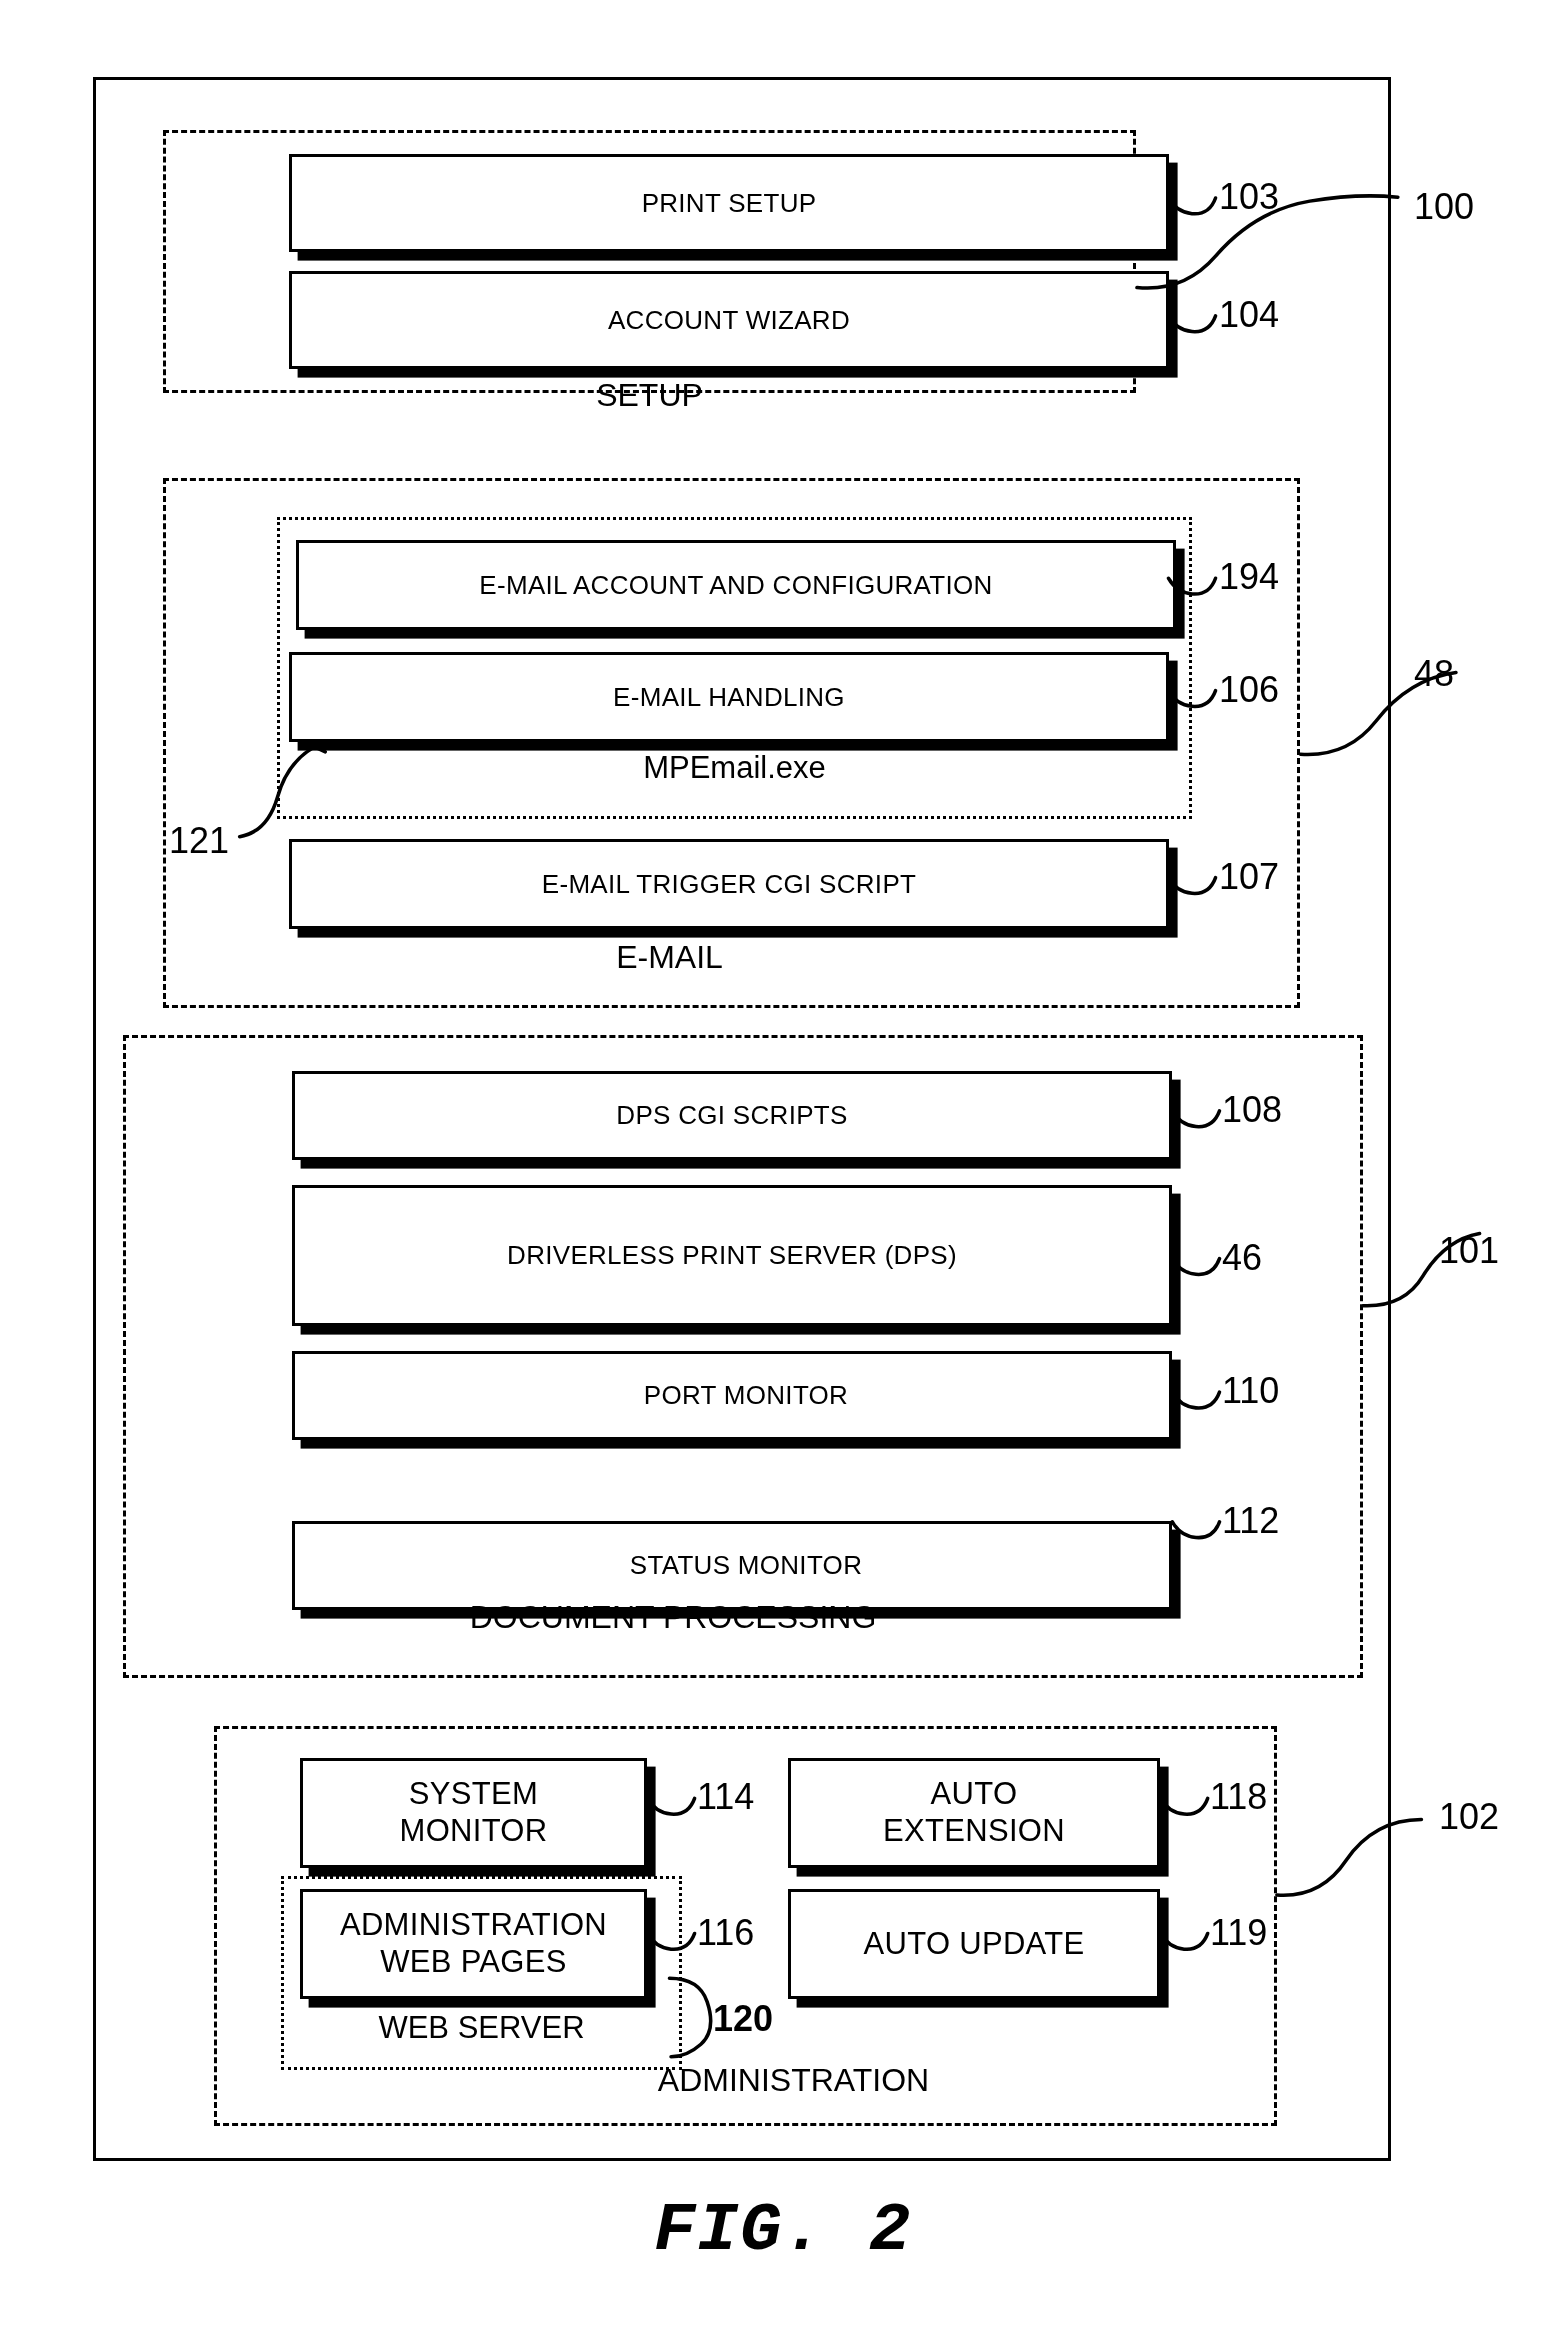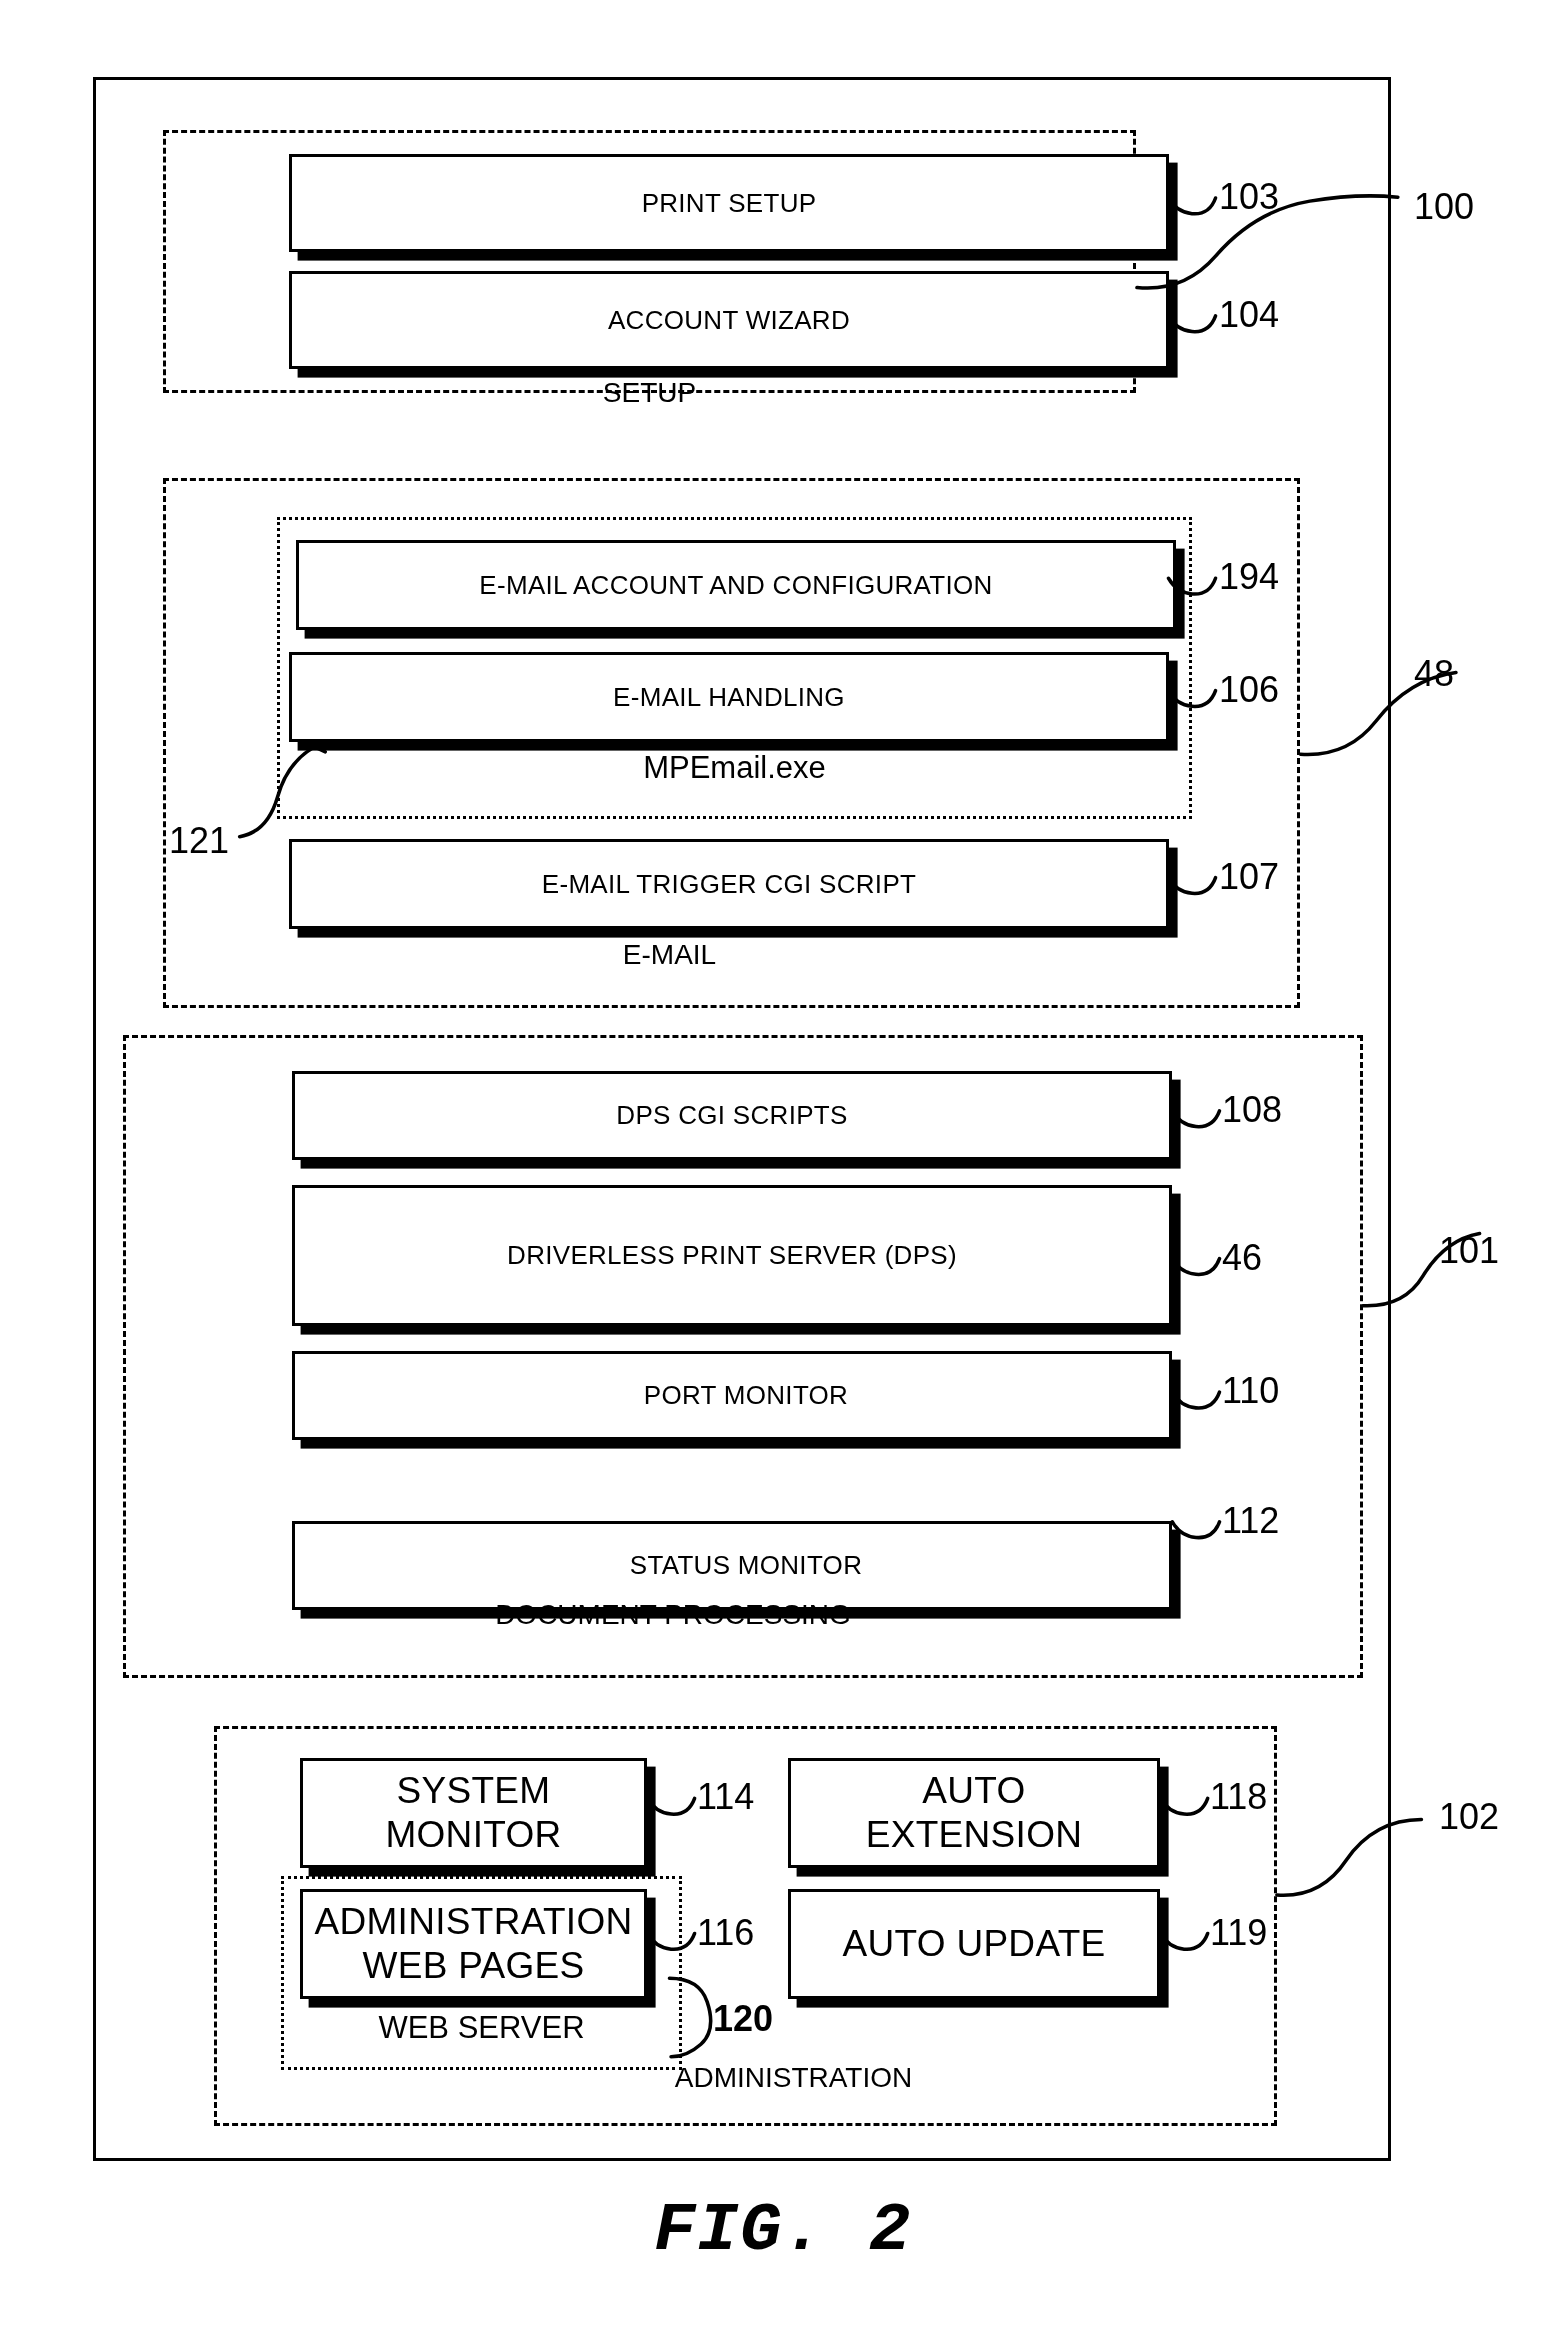--- a/index.html
+++ b/index.html
@@ -63,27 +63,27 @@
   }
   .node-label {
     font-size: 26px;
     letter-spacing: 0.3px;
     line-height: 1.18;
     color: #000;
     padding: 0 7.9px;
     white-space: pre-line;
   }
   .node-label.small {
-    font-size: 37px;
+    font-size: 31px;
   }
 
   
   .group-caption {
     position: absolute;
-    font-size: 28px;
+    font-size: 32px;
     color: #000;
     white-space: nowrap;
     text-align: center;
   }
   .sub-caption {
     position: absolute;
     font-size: 31px;
     color: #000;
     white-space: nowrap;
     text-align: center;

